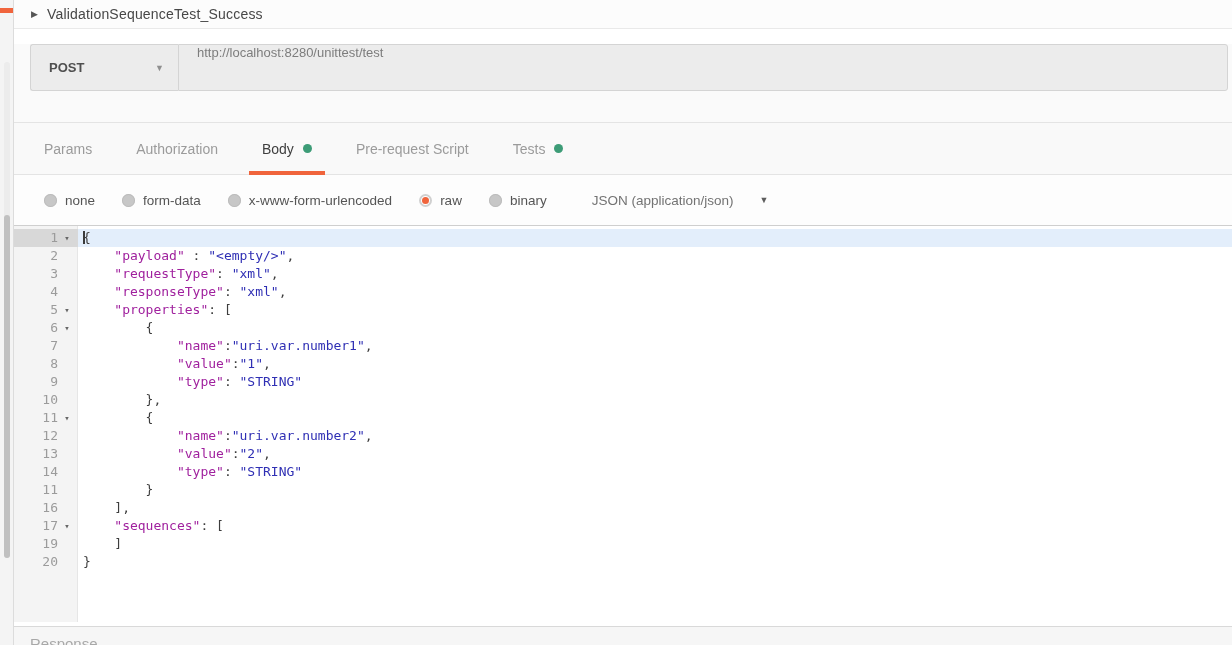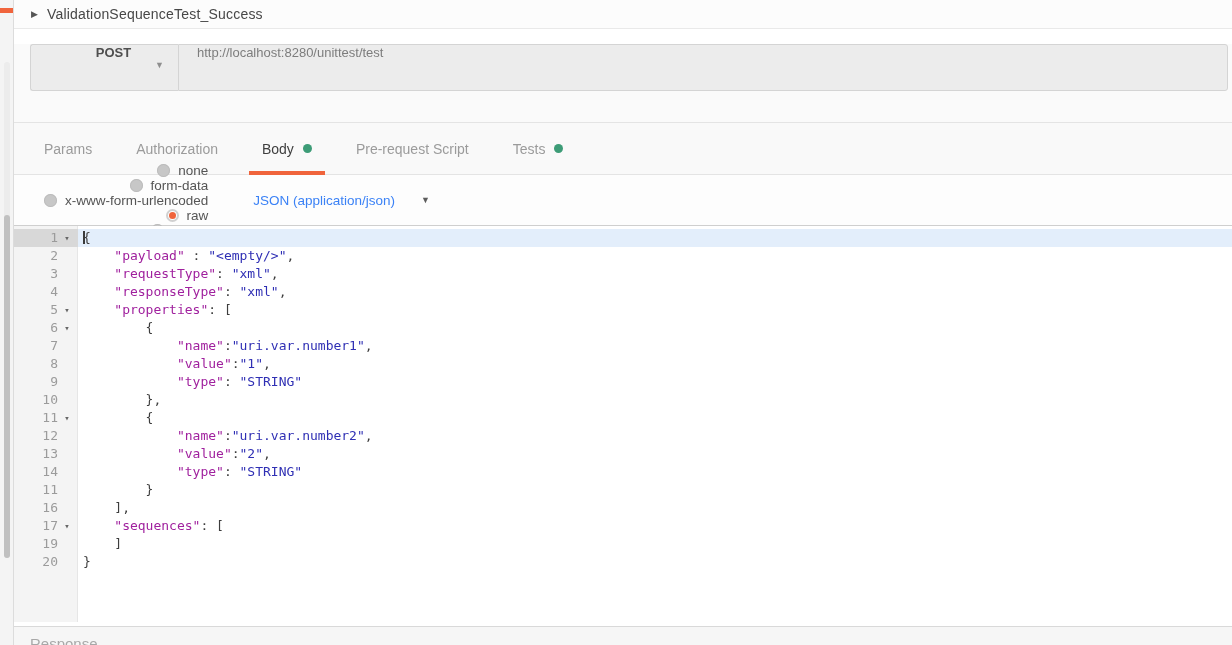--- a/index.html
+++ b/index.html
@@ -21,21 +21,21 @@
   
   .top-bar { height:29px; background:#fcfcfc; border-bottom:1px solid #e9e9e9;
              display:flex; align-items:center; padding-left:17px; }
   .collapse-tri { font-size:9px; color:#555; margin-right:9px; cursor:pointer; }
   .req-title { font-size:14px; font-weight:normal; color:#474747; letter-spacing:.2px; }
 
   
   .url-section { height:79px; background:#fafafa; border-bottom:1px solid #e4e4e4; }
   .url-row { display:flex; margin:15px 4px 0 16px; height:47px; }
   .method-box { width:148px; background:#ececec; border:1px solid #d4d4d4; border-right:none;
-                border-radius:3px 0 0 3px; display:flex; align-items:center; cursor:pointer;flex-direction:column; }
+                border-radius:3px 0 0 3px; display:flex; align-items:center; cursor:pointer; }
   .method-label { padding-left:18px; font-size:13px; font-weight:bold; color:#4f4f4f; }
   .caret { margin-left:auto; margin-right:14px; font-size:9px; color:#8f8f8f; }
   .url-box { flex:1; background:#ececec; border:1px solid #d4d4d4; border-radius:0 3px 3px 0;
              display:flex; }
   .url-text { padding-left:18px; font-size:13px; color:#7d7d7d; }
 
   
   .tabs-bar { height:52px; background:#f9f9f9; border-bottom:1px solid #e4e4e4;
               display:flex; padding-left:8px; }
   .tab { position:relative; display:flex; align-items:center; padding:0 22px;
@@ -49,21 +49,21 @@
   
   .options-bar { height:51px; background:#fdfdfd; border-bottom:1px solid #cfcfcf;
                  display:flex; align-items:center; padding-left:30px; }
   .opt { display:flex; align-items:center; margin-right:27px; cursor:pointer; }
   .radio { width:13px; height:13px; border-radius:50%; background:#c7c7c7;
            box-shadow:inset 0 0 0 1px #bcbcbc; }
   .opt.sel .radio { background:#fff; box-shadow:none; border:2px solid #d0d0d0; position:relative; }
   .opt.sel .radio::after { content:''; position:absolute; inset:1px; border-radius:50%; background:#f0643c; }
   .opt-label { margin-left:8px; font-size:13.5px; color:#555; }
   .ctype { margin-left:18px; display:flex; align-items:center; cursor:pointer; }
-  .ctype-label { font-size:13.5px; color:#3b82f6; }
+  .ctype-label { font-size:13.5px; color:#737373; }
   .ctype .caret { margin:0 0 0 26px; color:#5c5c5c; }
 
   
   .editor { position:relative; height:400px; background:#fff; font-family:"DejaVu Sans Mono", monospace;
             font-size:13px; cursor:text; }
   .gutter-bg { position:absolute; left:0; top:0; bottom:4px; width:64px; background:#f4f4f4;
                border-right:1px solid #e6e6e6; }
   .code-lines { position:absolute; left:0; top:3px; right:0; }
   .code-row { display:flex; height:18px; line-height:18px; }
   .gutter-cell { width:64px; flex:none; display:flex; color:#9b9b9b; }
@@ -133,21 +133,21 @@
 
       </div>
         <div class="tab">
         <span class="tab-label">Tests</span>
 
         <span class="dot"></span>
       </div>
       </div>
 
     <div class="options-bar">
-      <div id="radio-mount" style="display:flex;align-items:flex-end;flex-direction:column;">
+      <div id="radio-mount" style="display:flex;align-items:flex-start;">
           <div class="opt">
         <span class="radio"></span>
         <span class="opt-label">none</span>
       </div>
           <div class="opt">
         <span class="radio"></span>
         <span class="opt-label">form-data</span>
       </div>
           <div class="opt">
         <span class="radio"></span>

